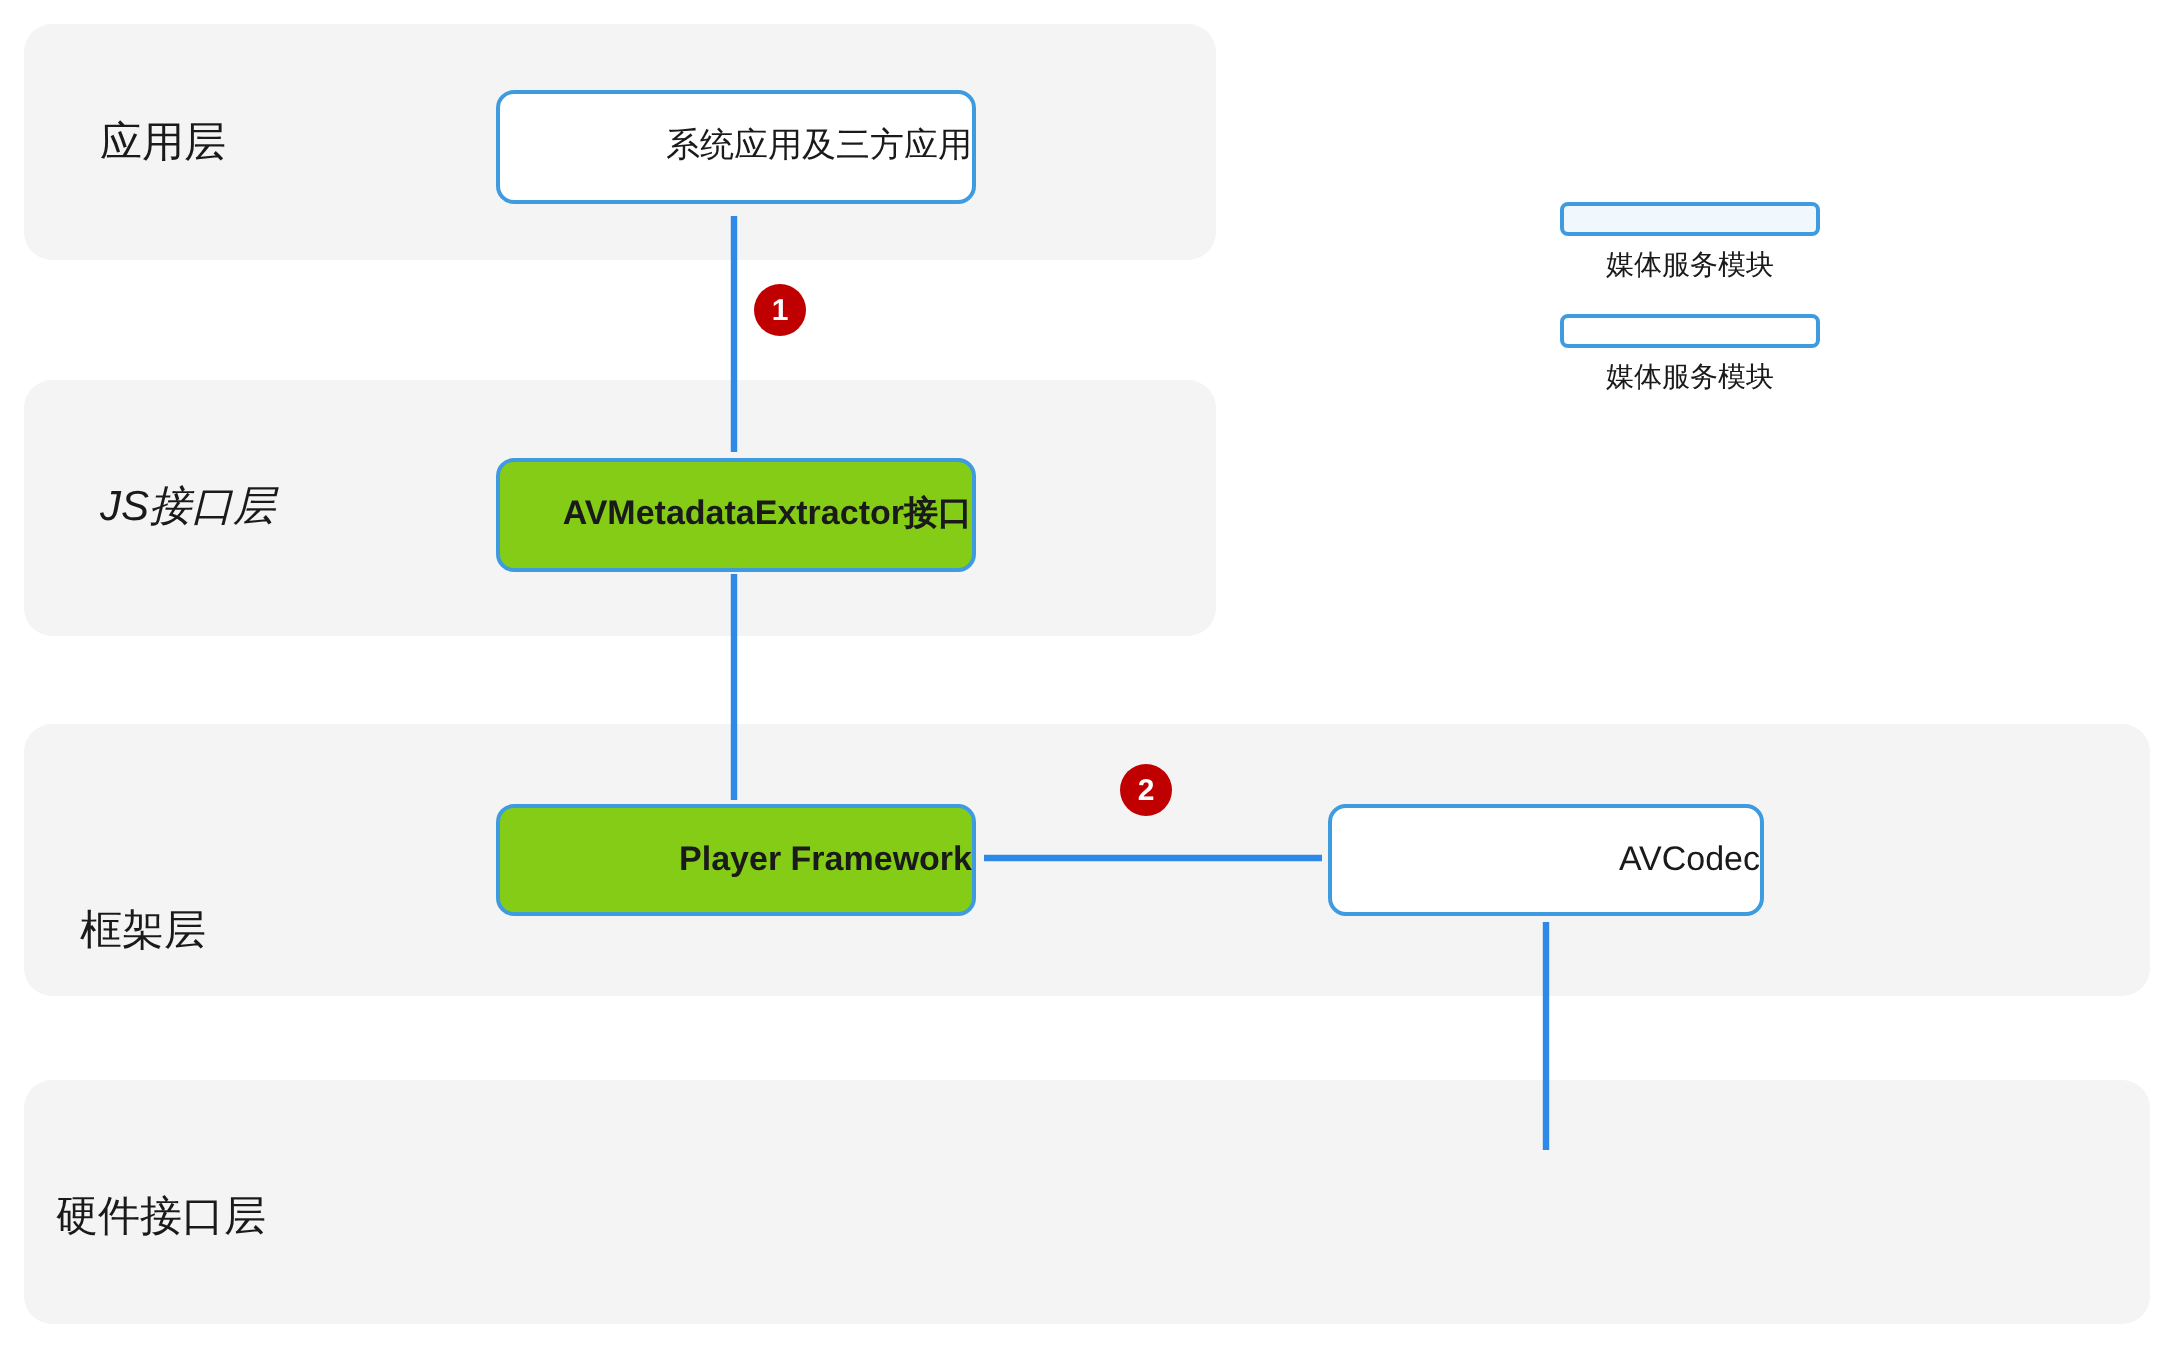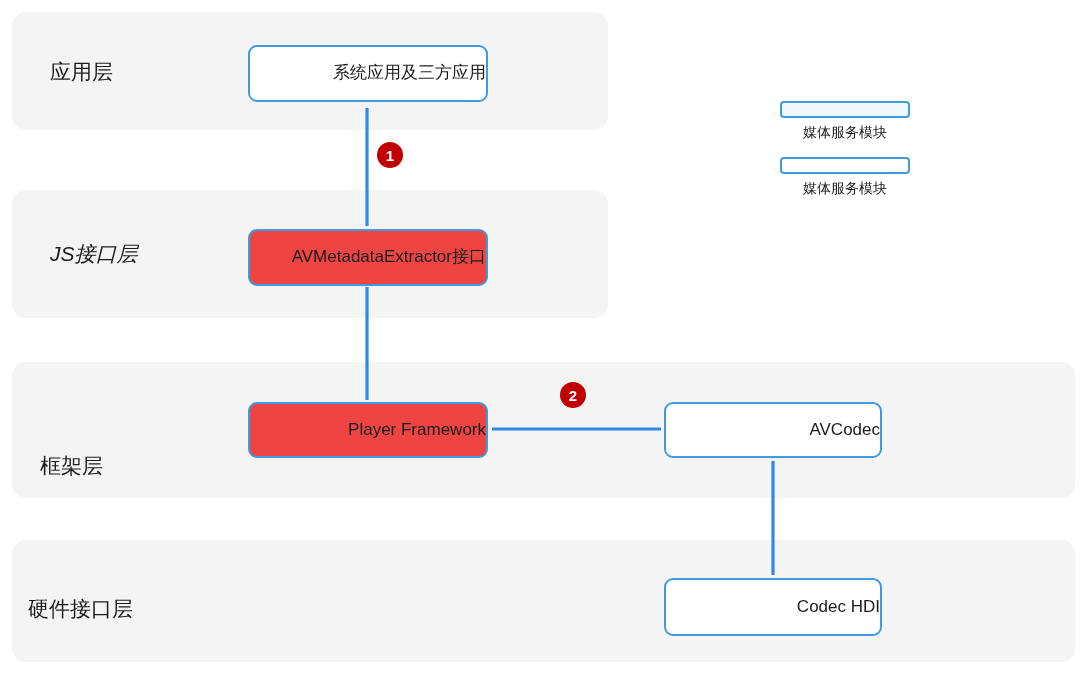--- a/index.html
+++ b/index.html
@@ -38,21 +38,21 @@
     border-radius: 9px;
     display: flex;
     align-items: center;
     justify-content: flex-end;
     color: #1a1a1a;
     font-size: 17px;
     line-height: 1.2;
     text-align: center;
     white-space: nowrap;
   }
-  .node.fill-media { background: #ef4444; }
+  .node.fill-media { background: #84cc16; font-weight: bold; }
   .node.fill-peri  { background: #ffffff; }
 
   
   .conn {
     position: absolute;
     overflow: visible;
   }
 
   
   .badge {
@@ -144,23 +144,20 @@
   </div>
 
   <div class="node fill-media" style="left:248px; top:402px; width:240px; height:56px;">
     <span>Player Framework</span>
   </div>
 
   <div class="node fill-peri" style="left:664px; top:402px; width:218px; height:56px;">
     <span>AVCodec</span>
   </div>
 
-  <div class="node fill-peri" style="left:664px; top:578px; width:218px; height:58px;">
-    <span>Codec HDI</span>
-  </div>
 
   <div class="badge" style="left:377px; top:142px;">1</div>
   <div class="badge" style="left:560px; top:382px;">2</div>
 
   <div class="legend" style="left:0; top:0; width:1080px; height:674px;">
 
     <div class="legend-swatch fill-media" style="left:780px; top:101px;"></div>
     <div class="legend-caption" style="left:780px; top:125px;">媒体服务模块</div>
 
     <div class="legend-swatch fill-peri" style="left:780px; top:157px;"></div>

